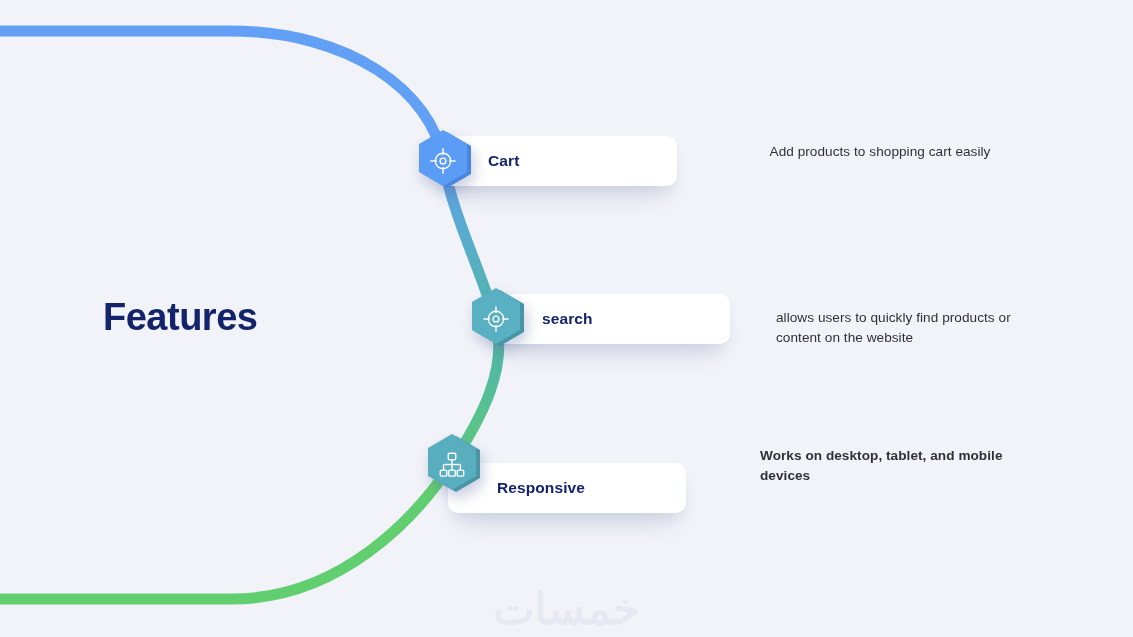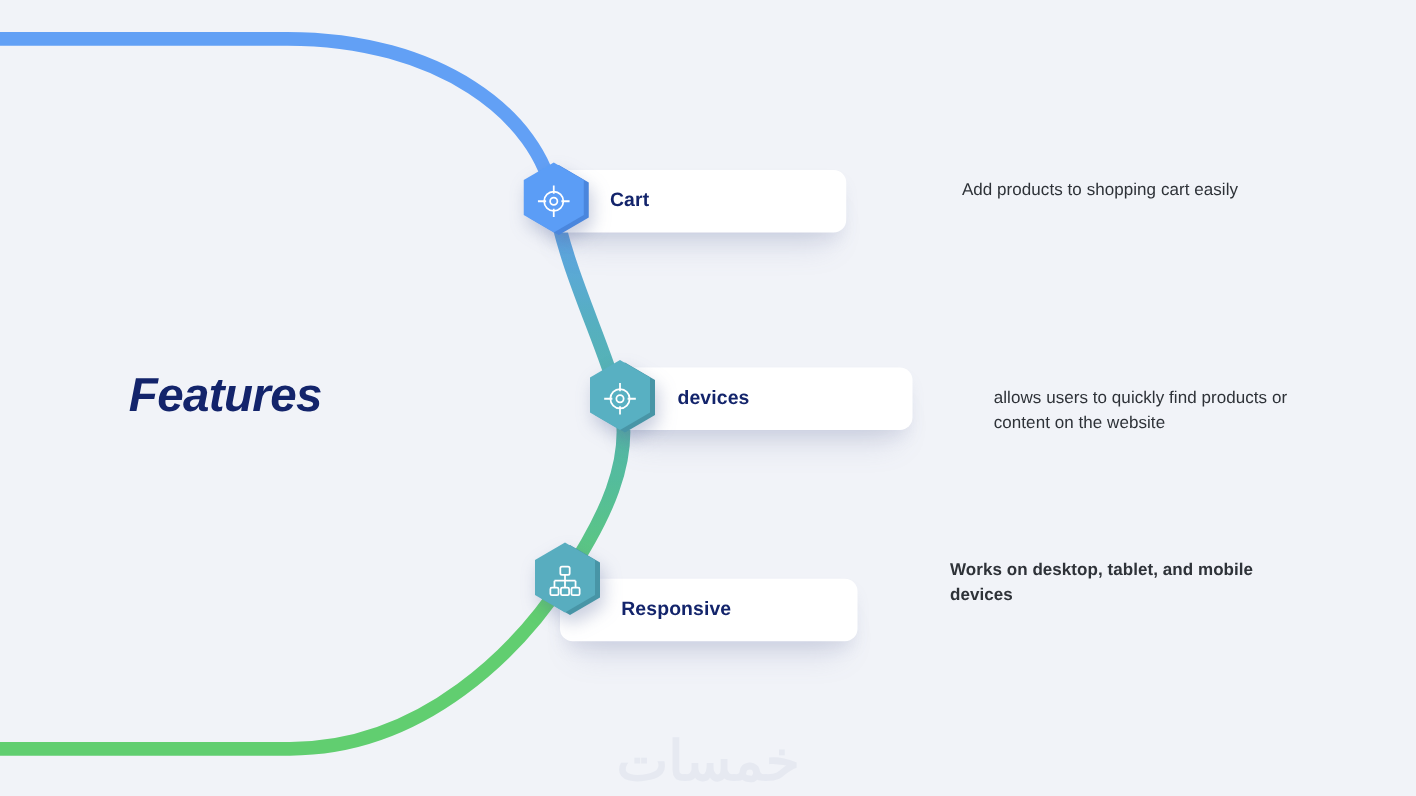--- a/index.html
+++ b/index.html
@@ -35,21 +35,20 @@
   
   .section-title {
     position: absolute;
     left: 103px;
     top: 296px;
     font-size: 38px;
     font-weight: bold;
     letter-spacing: -0.5px;
     color: #13246b;
     white-space: nowrap;
-    font-style: italic;
   }
 
   
   .feature-row {
     position: absolute;
     height: 0;
   }
 
   .card-wrap {
     position: absolute;
@@ -172,38 +171,38 @@
           <line x1="22.5" y1="16" x2="29.5" y2="16" stroke="#ffffff" stroke-width="1.5"></line>
         </svg>
       </div>
     </div>
     <div class="desc" id="desc-0" style="left: 342px; top: 6px; width: 250px; text-align: center;">Add products to shopping cart easily</div>
   </div>
 
   <div class="feature-row" id="row-1" style="left: 466px; top: 294px;">
     <div class="card-wrap">
       <div class="card" id="card-1" style="width: 238px; padding-left: 50px;">
-        <span class="card-label">devices</span>
+        <span class="card-label">search</span>
       </div>
       <div class="node" id="node-1">
         <svg class="hex" viewBox="0 0 60 68" aria-hidden="true">
           <polygon id="hexshadow-1" points="34,5 58,19 58,47 34,61 10,47 10,19" fill="#4895a6"></polygon>
           <polygon id="hexmain-1" points="30,3 54,17 54,45 30,59 6,45 6,17" fill="#58b0c2"></polygon>
         </svg>
         <svg class="glyph" viewBox="0 0 32 32" aria-hidden="true">
           <circle cx="16" cy="16" r="8.2" fill="none" stroke="#ffffff" stroke-width="1.5"></circle>
           <circle cx="16" cy="16" r="3.1" fill="none" stroke="#ffffff" stroke-width="1.5"></circle>
           <line x1="16" y1="2.5" x2="16" y2="9.5" stroke="#ffffff" stroke-width="1.5"></line>
           <line x1="16" y1="22.5" x2="16" y2="29.5" stroke="#ffffff" stroke-width="1.5"></line>
           <line x1="2.5" y1="16" x2="9.5" y2="16" stroke="#ffffff" stroke-width="1.5"></line>
           <line x1="22.5" y1="16" x2="29.5" y2="16" stroke="#ffffff" stroke-width="1.5"></line>
         </svg>
       </div>
     </div>
-    <div class="desc" id="desc-1" style="left: 329px; top: 14px; width: 250px;">allows users to quickly find products or content on the website</div>
+    <div class="desc" id="desc-1" style="left: 310px; top: 14px; width: 250px;">allows users to quickly find products or content on the website</div>
   </div>
 
   <div class="feature-row" id="row-2" style="left: 422px; top: 440px;">
     <div class="card-wrap">
       <div class="card" id="card-2" style="width: 238px; padding-left: 49px; margin-top: 23px;">
         <span class="card-label">Responsive</span>
       </div>
       <div class="node" id="node-2">
         <svg class="hex" viewBox="0 0 60 68" aria-hidden="true">
           <polygon id="hexshadow-2" points="34,5 58,19 58,47 34,61 10,47 10,19" fill="#4895a6"></polygon>

